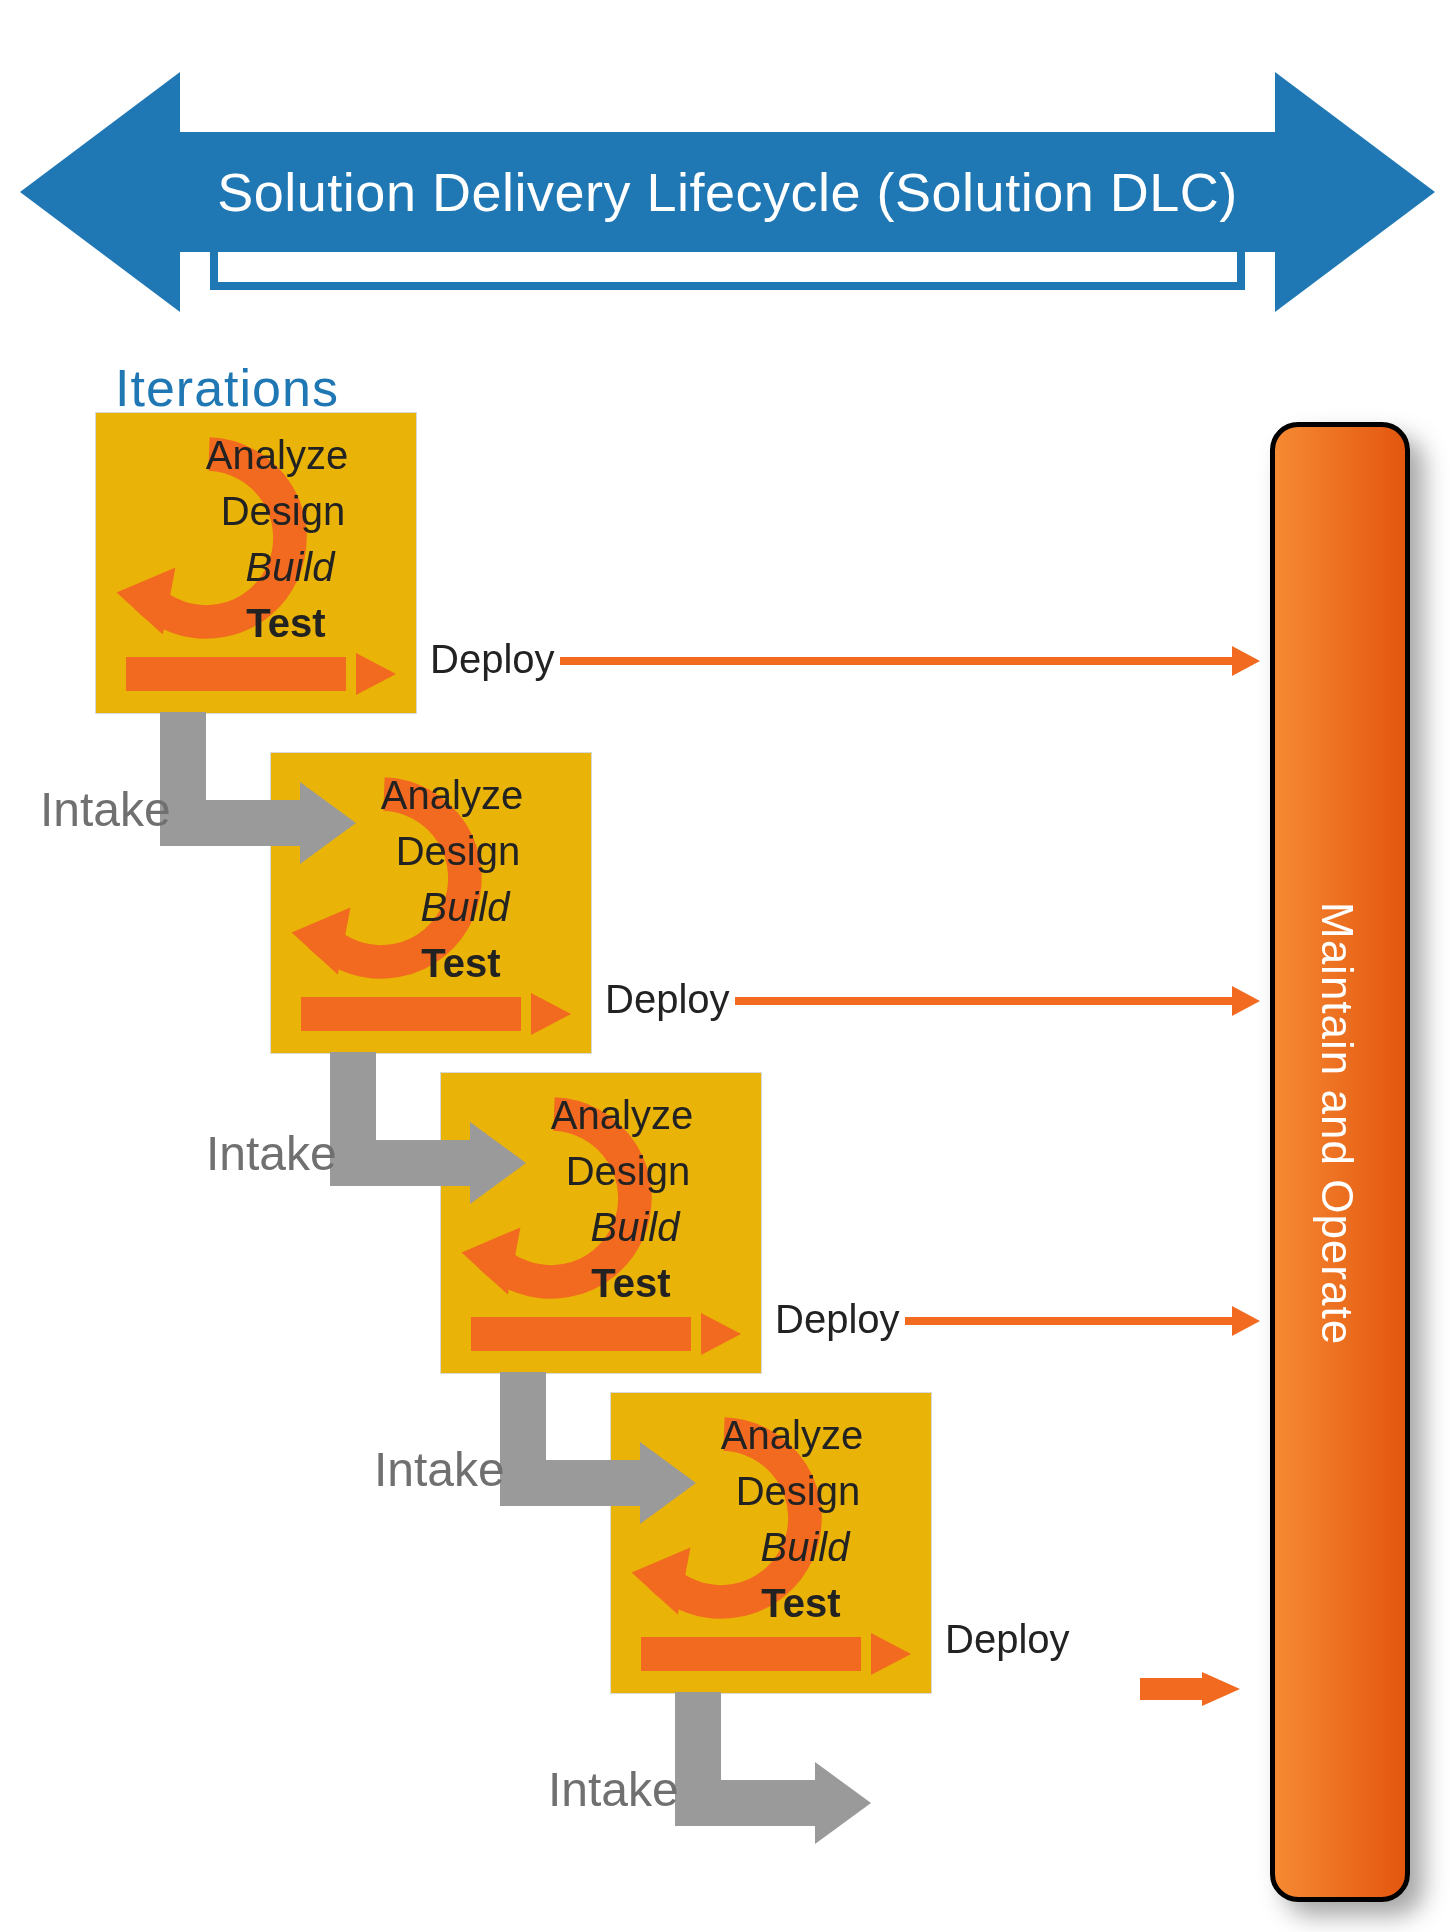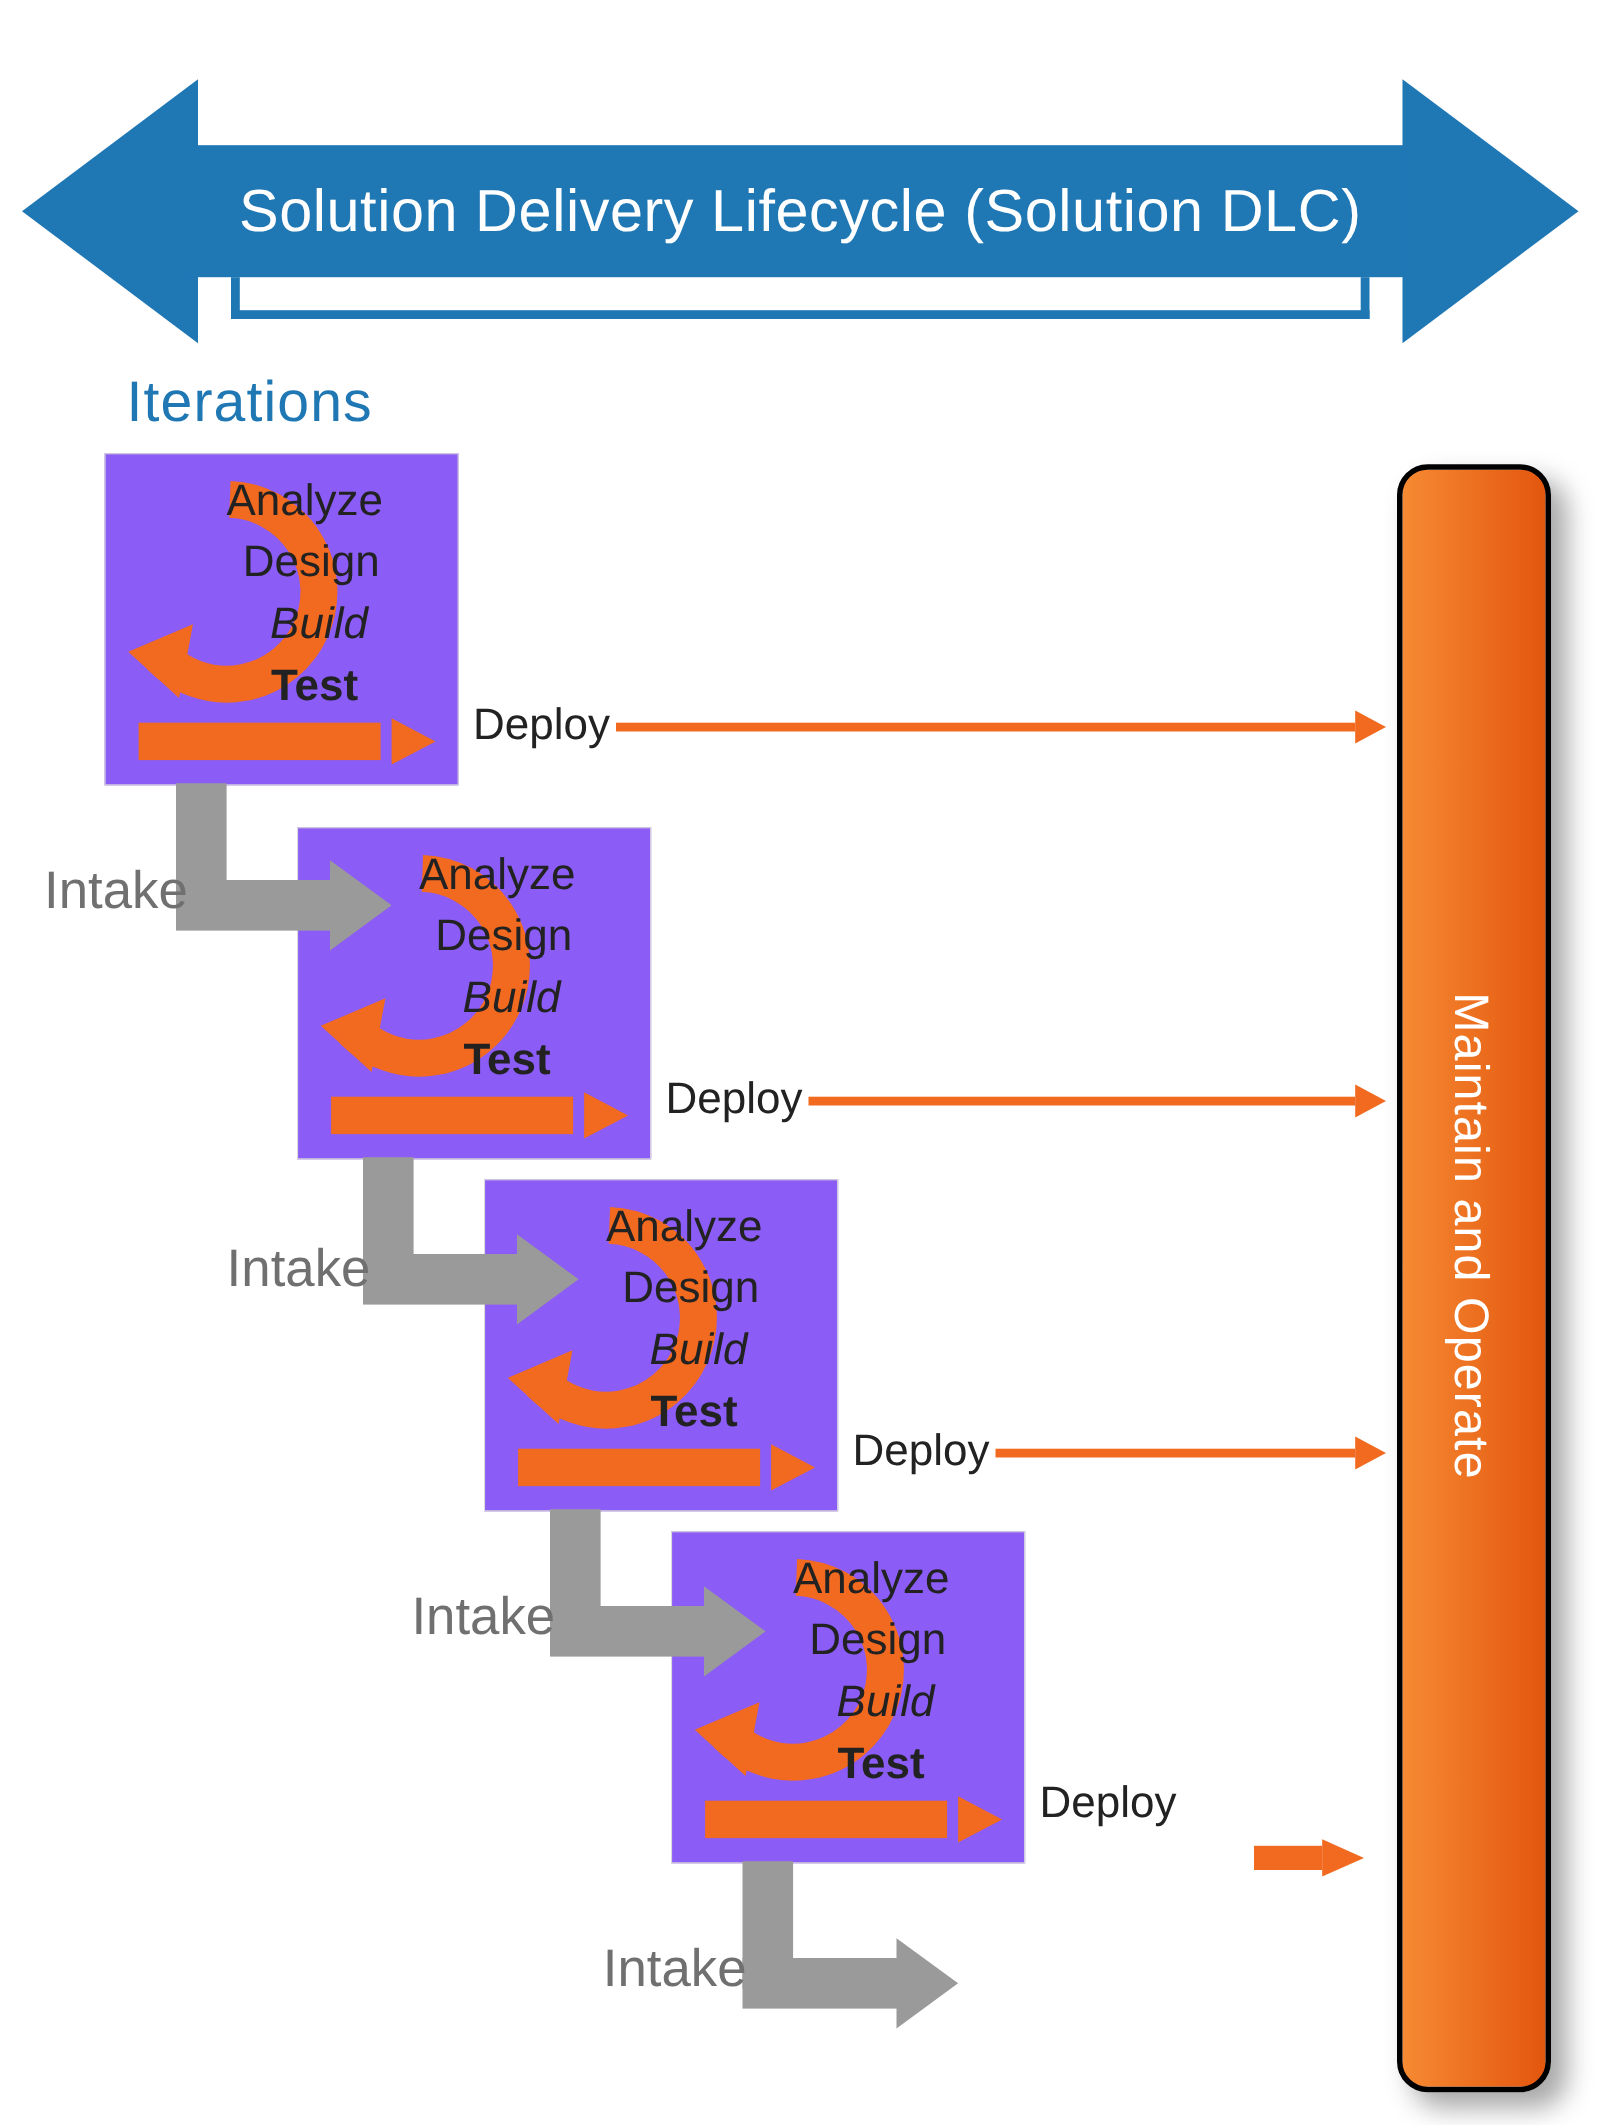--- a/index.html
+++ b/index.html
@@ -82,21 +82,21 @@
     font-weight: 400;
     font-stretch: condensed;
     letter-spacing: 1px;
   }
 
   
   .iter-card {
     position: absolute;
     width: 320px;
     height: 300px;
-    background: #8b5cf6;
+    background: #eab308;
     border: 1px solid #d9d9d9;
   }
   .iter-swirl {
     position: absolute;
     left: 8px; top: 20px;
     width: 210px; height: 210px;
   }
   .iter-barrow {
     position: absolute;
     left: 30px;
@@ -222,21 +222,21 @@
 <div class="canvas">
 
   <div class="banner-wrap">
     <div class="banner-arrow-left"></div>
     <div class="banner-body"></div>
     <div class="banner-arrow-right"></div>
     <div class="banner-tail"></div>
     <div class="banner-text">Solution Delivery Lifecycle (Solution DLC)</div>
   </div>
 
-  <div class="iter-heading" style="left: 115px; top: 304px;">Iterations</div>
+  <div class="iter-heading" style="left: 115px; top: 326px;">Iterations</div>
 
   <div class="iter-card iter-card-0" style="left: 95px; top: 380px;">
     <svg class="iter-swirl" viewBox="0 0 100 100">
       <path d="M50 10 A40 40 0 1 1 20 78" fill="none" stroke="#f16a1f" stroke-width="16" stroke-linecap="butt"></path>
       <polygon points="6,76 34,64 28,96" fill="#f16a1f"></polygon>
     </svg>
     <div class="iter-barrow">
       <div class="iter-barrow-body"></div>
         <div class="iter-barrow-head"></div>
     </div>

